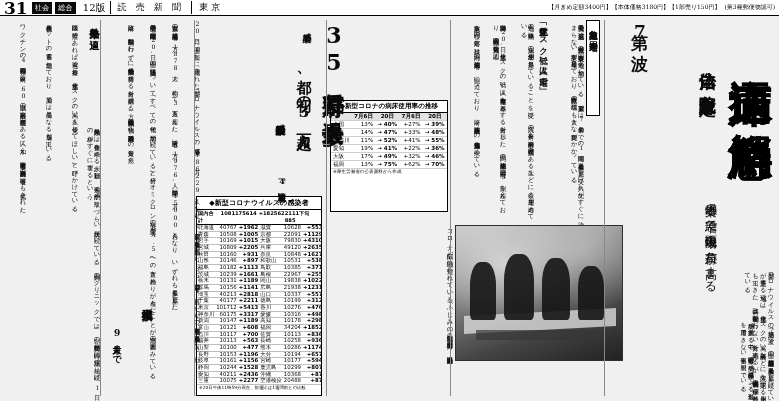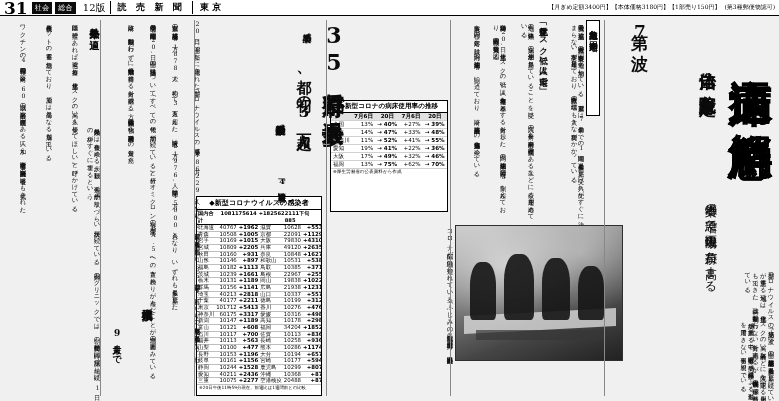--- a/index.html
+++ b/index.html
@@ -39,21 +39,21 @@
   .masthead .date {
     font-size:7.5px; padding:0 6px; letter-spacing:0.02em;
   }
   .masthead .blk {
     background:#111; color:#fff; padding:1px 3px; margin-right:3px;
     font-size:7px; letter-spacing:0.04em;
   }
   .masthead .ed { font-size:10px; padding:0 4px; }
   .masthead .sectionbox {
     border-left:1px solid #000; padding:0 7px; font-size:9px;
-    letter-spacing:0.35em; font-weight:bold;
+    letter-spacing:0.35em; font-weight:normal;
   }
   .masthead .spacer{flex:1;}
   .masthead .price { font-size:6px; padding-right:4px; letter-spacing:0; }
   .masthead .pagenum {
     font-size:17px; font-weight:bold; padding:8px 4px; letter-spacing:0;
   }
   
   .headline-zone {
     position:absolute; right:4px; top:18px; width:176px; height:380px;
   }

